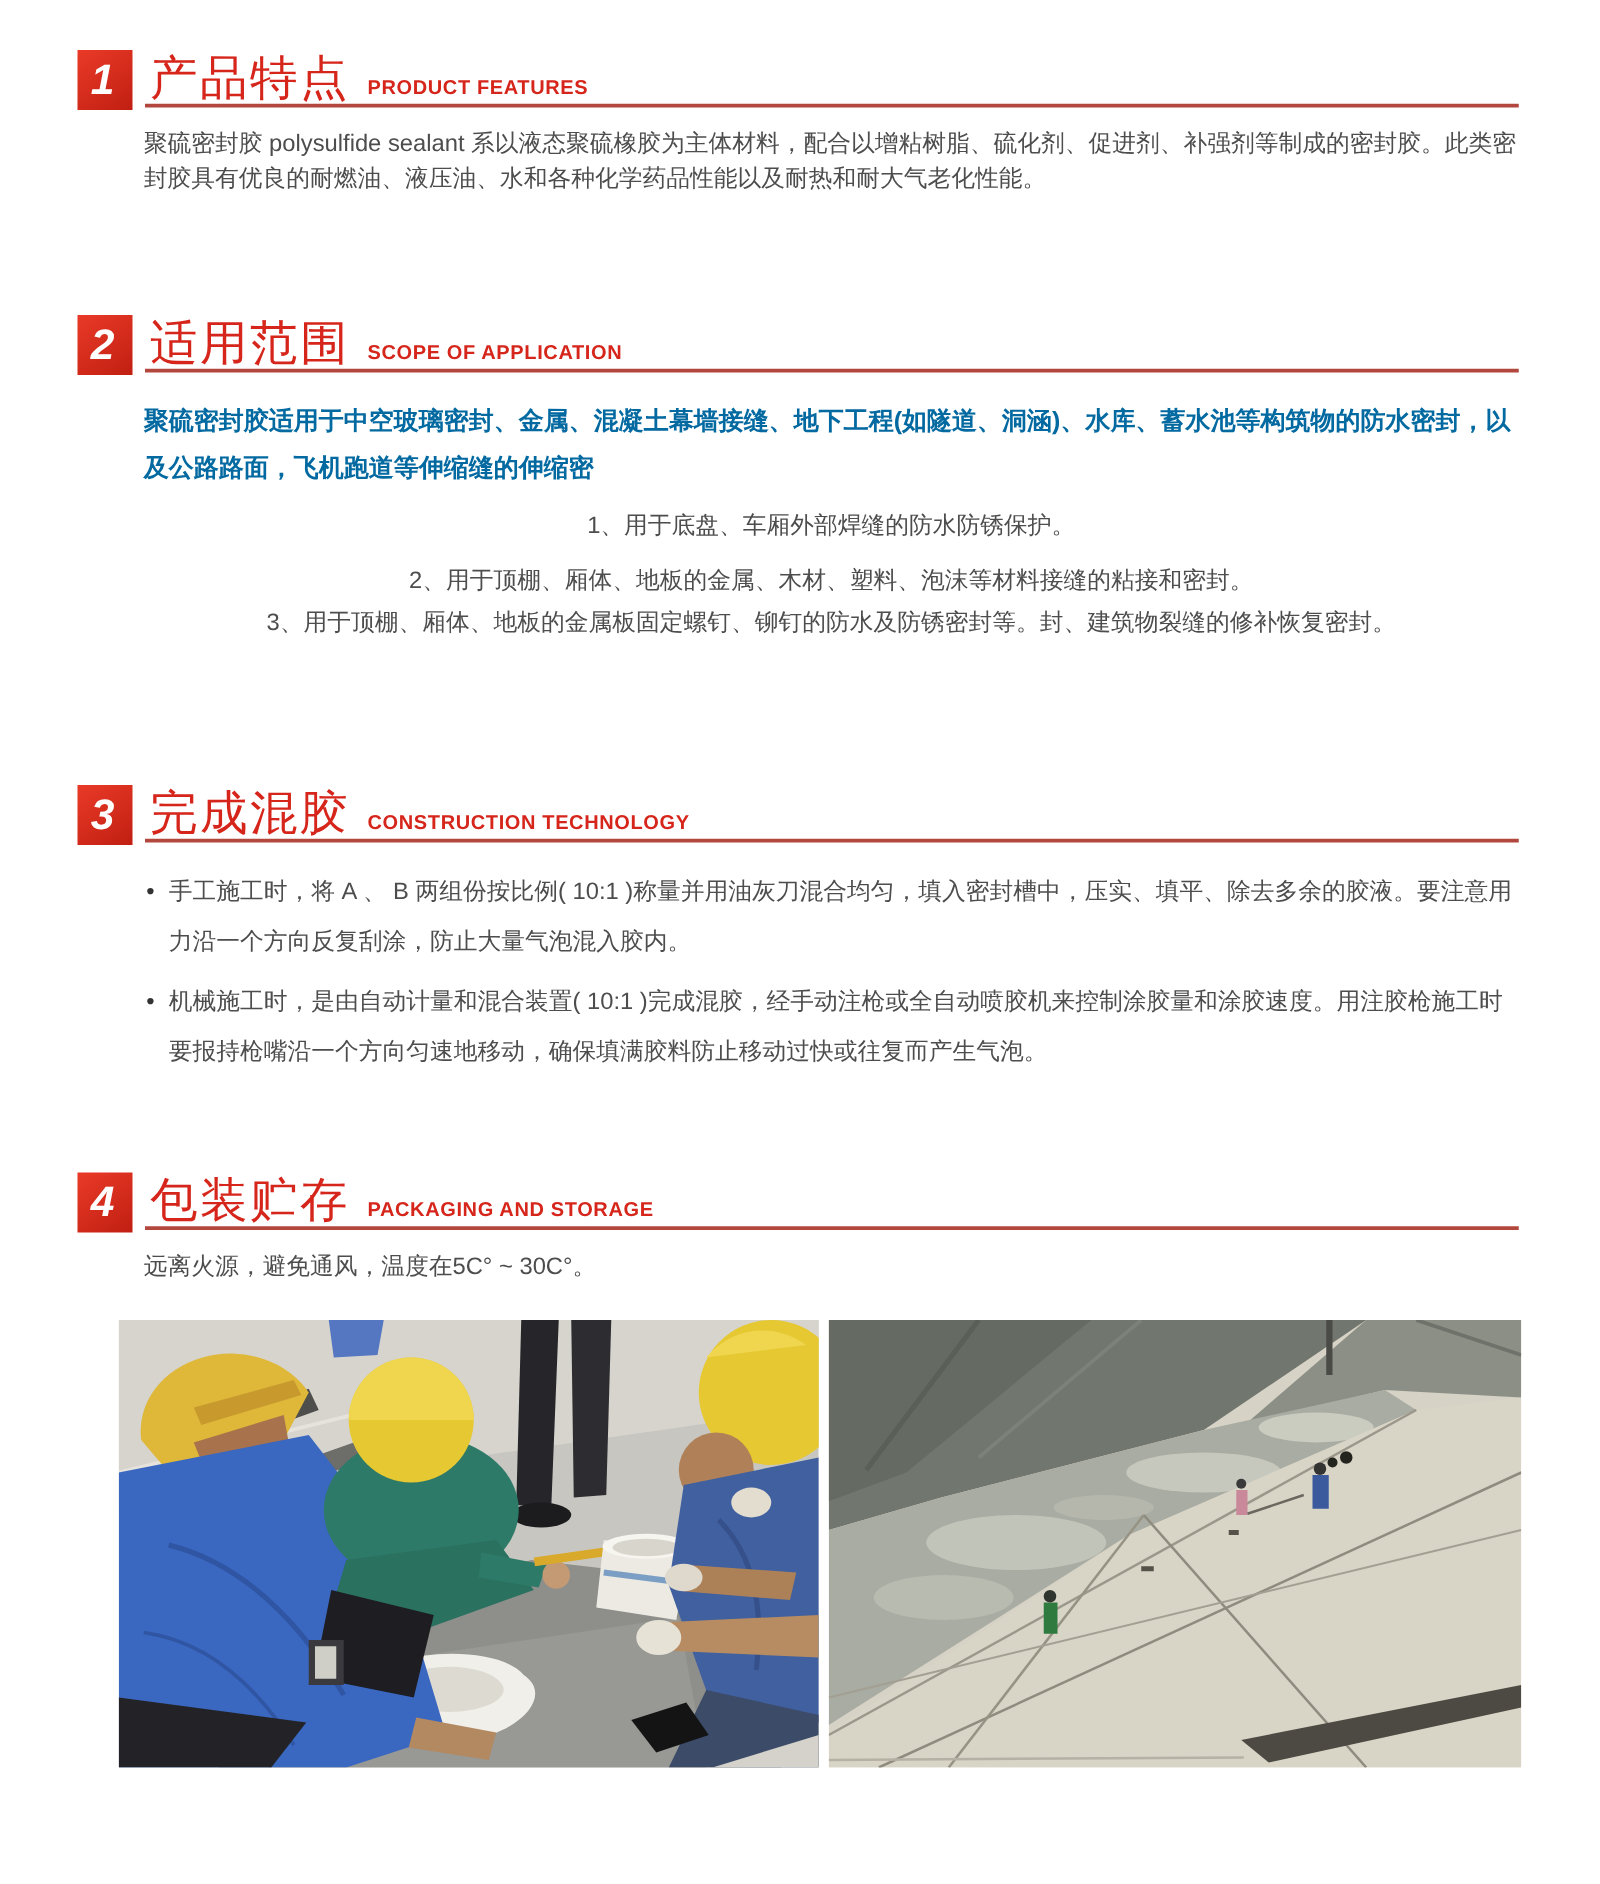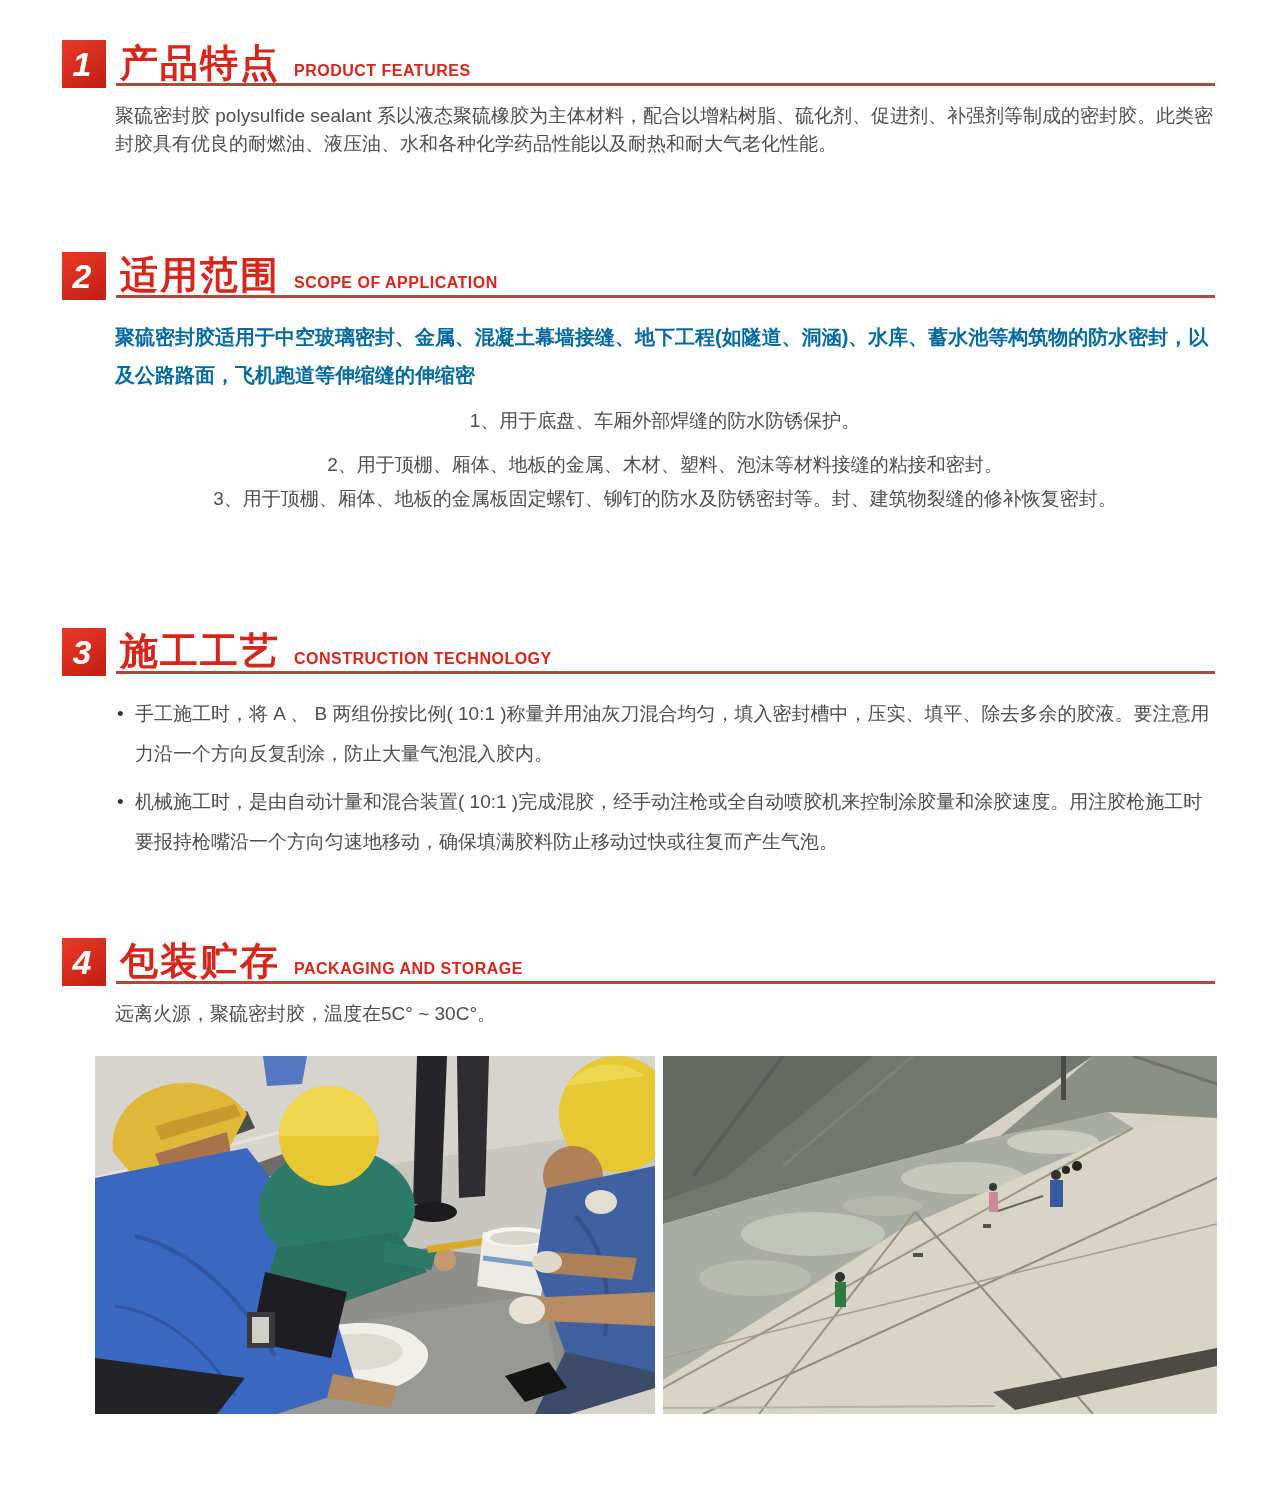--- a/index.html
+++ b/index.html
@@ -31,21 +31,21 @@
     color:#ffffff;
     font-size:34px; font-weight:bold; font-style:italic;
     display:flex; align-items:center; justify-content:center;
     margin-right:14px;
     flex:0 0 auto;
     padding-right:4px;
     position:relative; z-index:1;
   }
   .title-zh{
     color:var(--red,#d6261b);
-    font-size:38px; font-weight:bold;
+    font-size:38px; font-weight:normal;
     line-height:1; letter-spacing:2px;
     padding-bottom:6px;
   }
   .title-en{
     color:var(--red,#d6261b);
     font-size:16px; font-weight:bold;
     margin-left:14px; padding-bottom:8px; letter-spacing:0.5px;
     white-space:nowrap;
   }
 
@@ -123,21 +123,21 @@
         <li>2、用于顶棚、厢体、地板的金属、木材、塑料、泡沫等材料接缝的粘接和密封。</li>
         <li>3、用于顶棚、厢体、地板的金属板固定螺钉、铆钉的防水及防锈密封等。封、建筑物裂缝的修补恢复密封。</li>
       </ul>
     </div>
   </section>
 
   <section class="sec-construction">
     <div class="sec-header">
       <div class="rule"></div>
       <div class="num-badge">3</div>
-      <h2 class="title-zh">施工工艺</h2>
+      <h2 class="title-zh">完成混胶</h2>
       <span class="title-en">CONSTRUCTION TECHNOLOGY</span>
     </div>
     <div class="sec-body">
       <ul class="bullets">
         <li>
           <span class="bullet-dot">•</span>
           <span>手工施工时，将 A 、 B 两组份按比例( 10:1 )称量并用油灰刀混合均匀，填入密封槽中，压实、填平、除去多余的胶液。要注意用力沿一个方向反复刮涂，防止大量气泡混入胶内。</span>
         </li>
         <li>
           <span class="bullet-dot">•</span>
@@ -148,21 +148,21 @@
   </section>
 
   <section class="sec-packaging">
     <div class="sec-header">
       <div class="rule"></div>
       <div class="num-badge">4</div>
       <h2 class="title-zh">包装贮存</h2>
       <span class="title-en">PACKAGING AND STORAGE</span>
     </div>
     <div class="sec-body">
-      <p class="para">远离火源，聚硫密封胶，温度在5C° ~ 30C°。</p>
+      <p class="para">远离火源，避免通风，温度在5C° ~ 30C°。</p>
     </div>
   </section>
 
   <div class="photos">
 
     <figure>
       <svg width="560" height="358" viewBox="0 0 560 358" xmlns="http://www.w3.org/2000/svg">
         <rect width="560" height="358" fill="#c8c6c0"></rect>
         <polygon points="0,0 560,0 560,70 0,150" fill="#d6d4cd"></polygon>
         <line x1="0" y1="122" x2="260" y2="58" stroke="#e5e3dc" stroke-width="3"></line>

